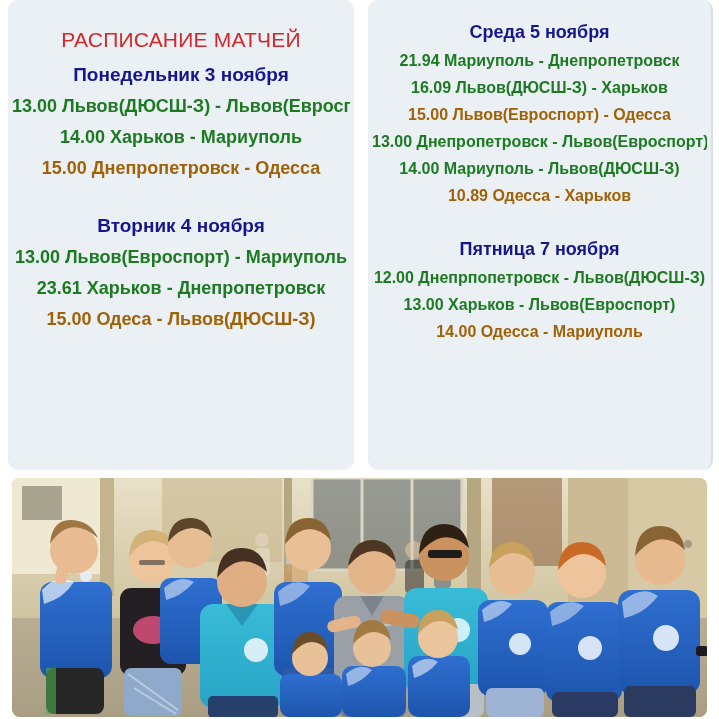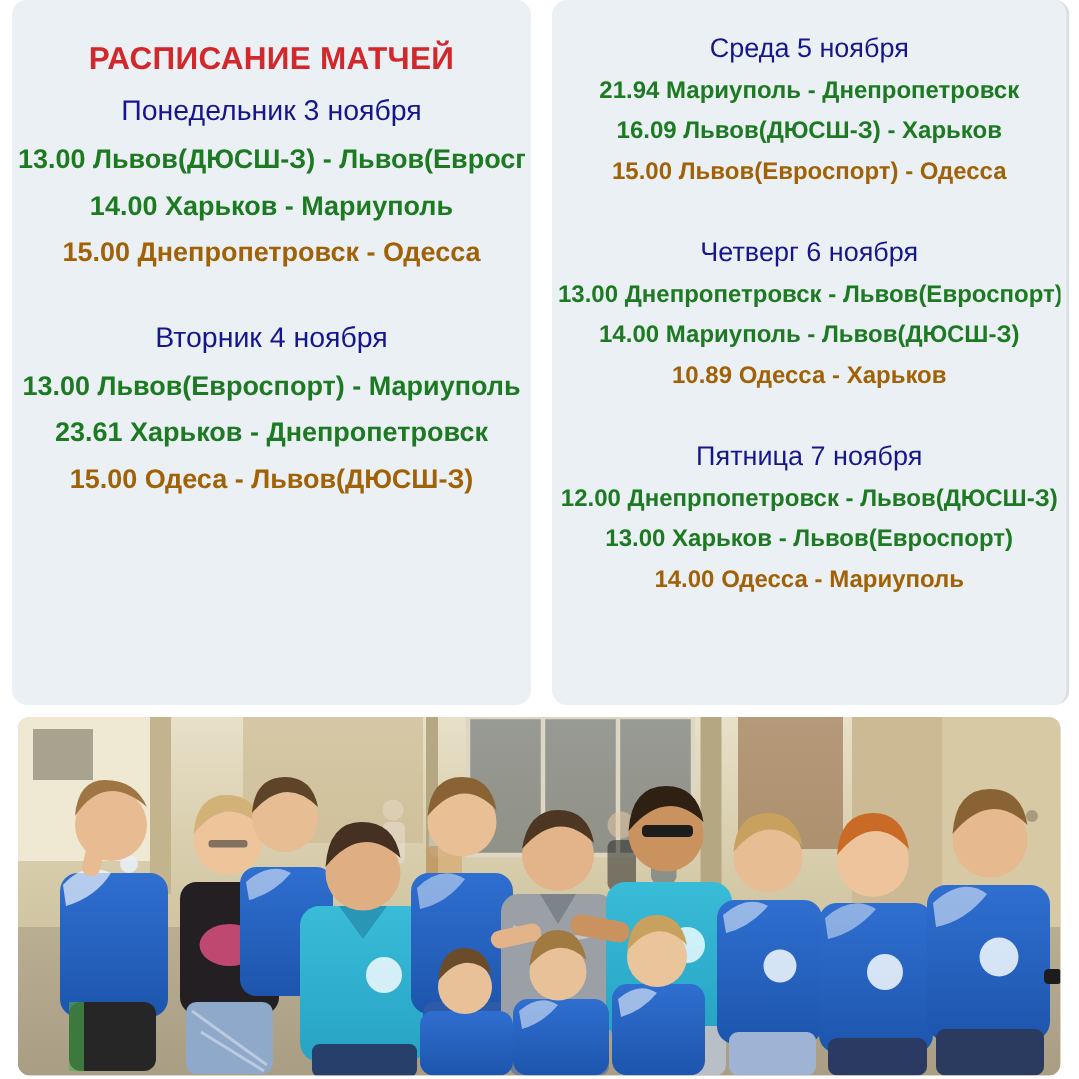--- a/index.html
+++ b/index.html
@@ -55,35 +55,35 @@
     width: 345px;
     height: 470px;
     padding: 10px 4px 10px 4px;
     border-right: 2px solid #d8dfe3;
   }
 
   .main-title {
     text-align: center;
     color: #d2282c;
     font-size: 21px;
-    font-weight: bold;
+    font-weight: normal;
     letter-spacing: 0.2px;
     margin: 12px 0 6px 0;
     white-space: nowrap;
   }
 
   .day-block {
     margin: 0;
   }
 
   .day-header {
     text-align: center;
     color: #16168c;
     font-size: 19px;
-    font-weight: normal;
+    font-weight: bold;
     white-space: nowrap;
     margin: 16px 0 8px 0;
   }
 
   .panel-right .day-header {
     font-size: 18px;
     margin: 12px 0 6px 0;
   }
 
   .match-line {
@@ -148,21 +148,20 @@
 
     <div class="panel panel-right">
       <div id="right-days">
           <div class="day-block">
             <div class="day-header">Среда 5 ноября</div>
             <div class="match-line match-green">21.94 Мариуполь - Днепропетровск</div>
             <div class="match-line match-green">16.09 Львов(ДЮСШ-З) - Харьков</div>
             <div class="match-line match-red">15.00 Львов(Евроспорт) - Одесса</div>
           </div>
           <div class="day-block">
-            <div class="day-header">Четверг 6 ноября</div>
             <div class="match-line match-green">13.00 Днепропетровск - Львов(Евроспорт)</div>
             <div class="match-line match-green">14.00 Мариуполь - Львов(ДЮСШ-З)</div>
             <div class="match-line match-red">10.89 Одесса - Харьков</div>
           </div>
           <div class="day-block">
             <div class="day-header">Пятница 7 ноября</div>
             <div class="match-line match-green">12.00 Днепрпопетровск - Львов(ДЮСШ-З)</div>
             <div class="match-line match-green">13.00 Харьков - Львов(Евроспорт)</div>
             <div class="match-line match-red">14.00 Одесса - Мариуполь</div>
           </div>

